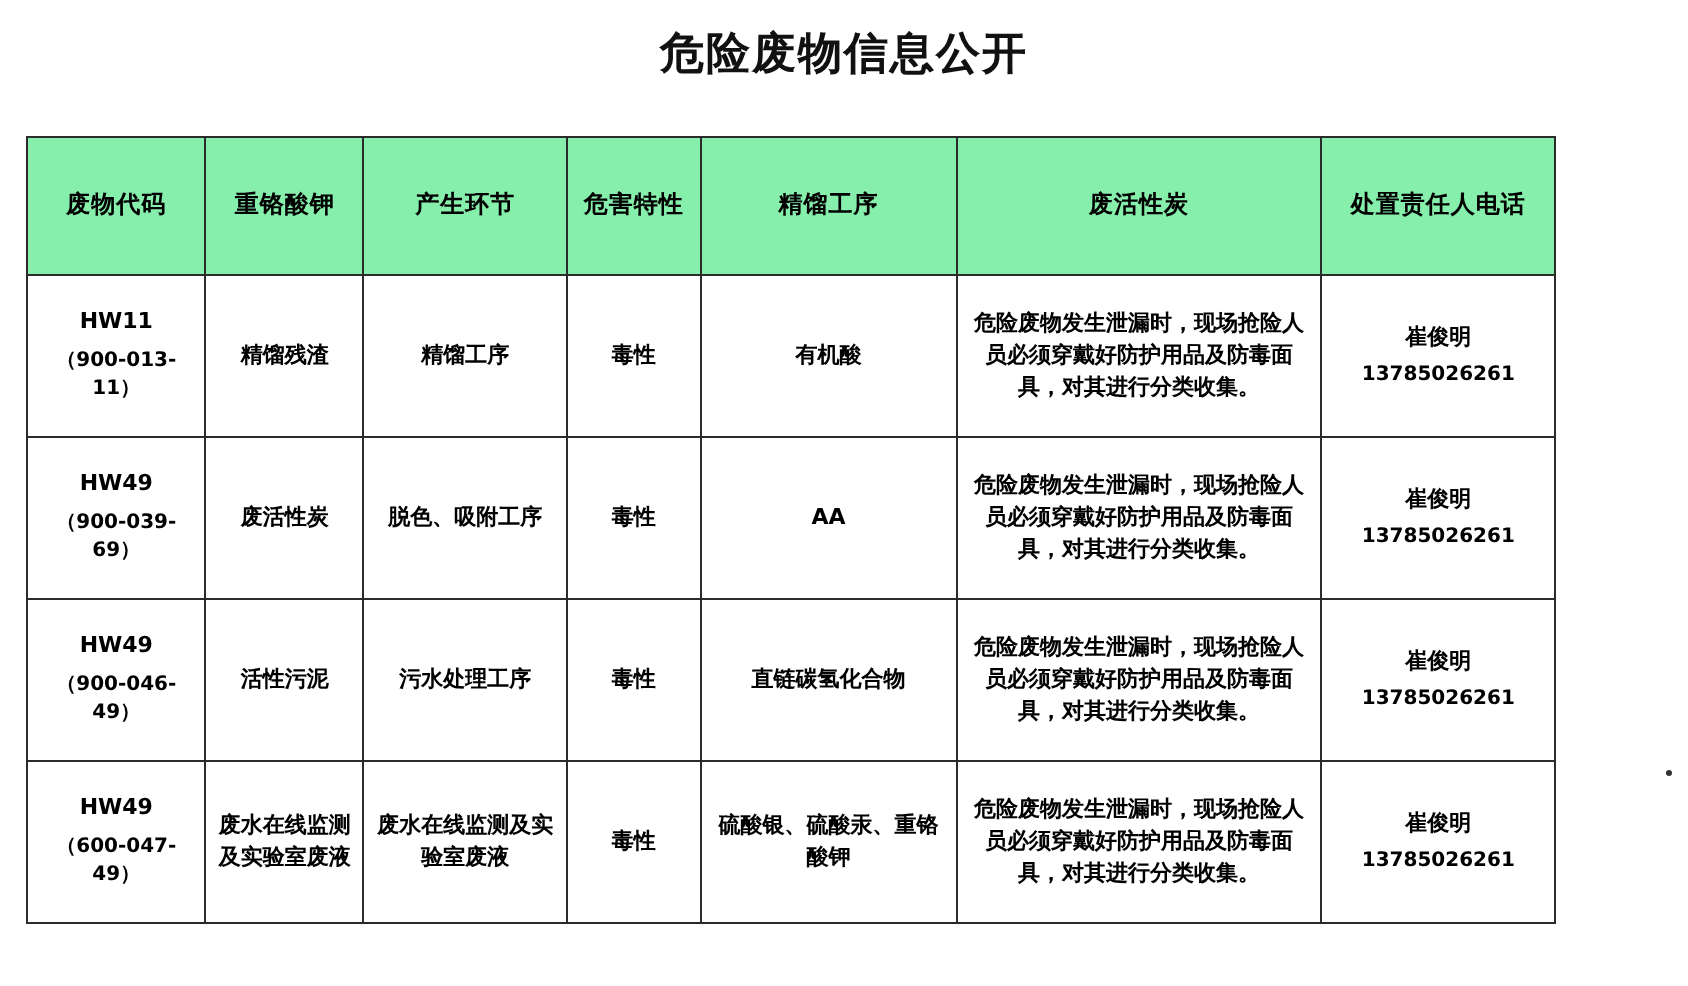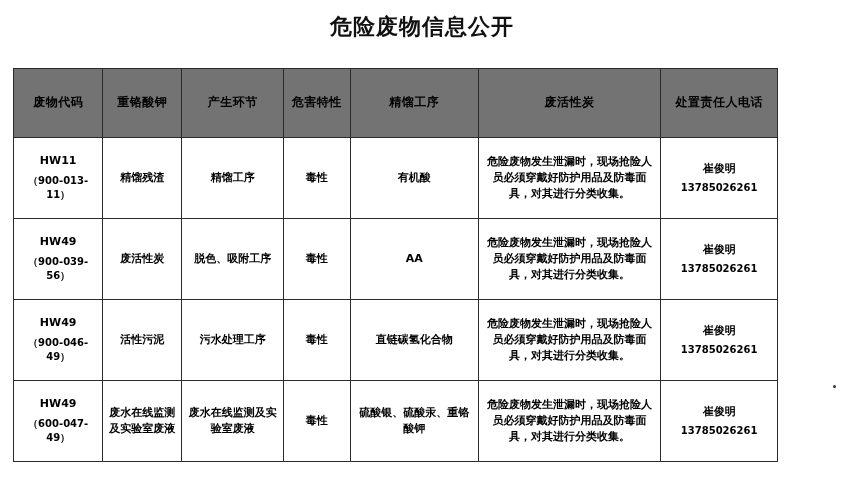--- a/index.html
+++ b/index.html
@@ -40,21 +40,21 @@
     border: 1px solid #2b2b2b;
     text-align: center;
     vertical-align: middle;
     font-size: 11px;
     line-height: 1.45;
     padding: 4px 3px;
     font-weight: bold;
     color: #000;
   }
   table.hw-table thead th {
-    background: #737373;
+    background: #86efac;
     height: 60px;
     font-size: 12px;
     letter-spacing: 0.5px;
   }
   table.hw-table tbody td {
     background: #ffffff;
     height: 72px;
   }
   td.measure-cell {
     text-align: center;
@@ -134,21 +134,21 @@
         <td>有机酸</td>
         <td class="measure-cell">危险废物发生泄漏时，现场抢险人员必须穿戴好防护用品及防毒面具，对其进行分类收集。</td>
         <td class="phone-cell">
           <span class="name-line">崔俊明</span>
           <span class="num-line">13785026261</span>
         </td>
       </tr>
       <tr>
         <td class="code-cell">
           <span class="code-main">HW49</span>
-          <span class="code-sub">（900-039-56）</span>
+          <span class="code-sub">（900-039-69）</span>
         </td>
         <td>废活性炭</td>
         <td>脱色、吸附工序</td>
         <td>毒性</td>
         <td>AA</td>
         <td class="measure-cell">危险废物发生泄漏时，现场抢险人员必须穿戴好防护用品及防毒面具，对其进行分类收集。</td>
         <td class="phone-cell">
           <span class="name-line">崔俊明</span>
           <span class="num-line">13785026261</span>
         </td>

